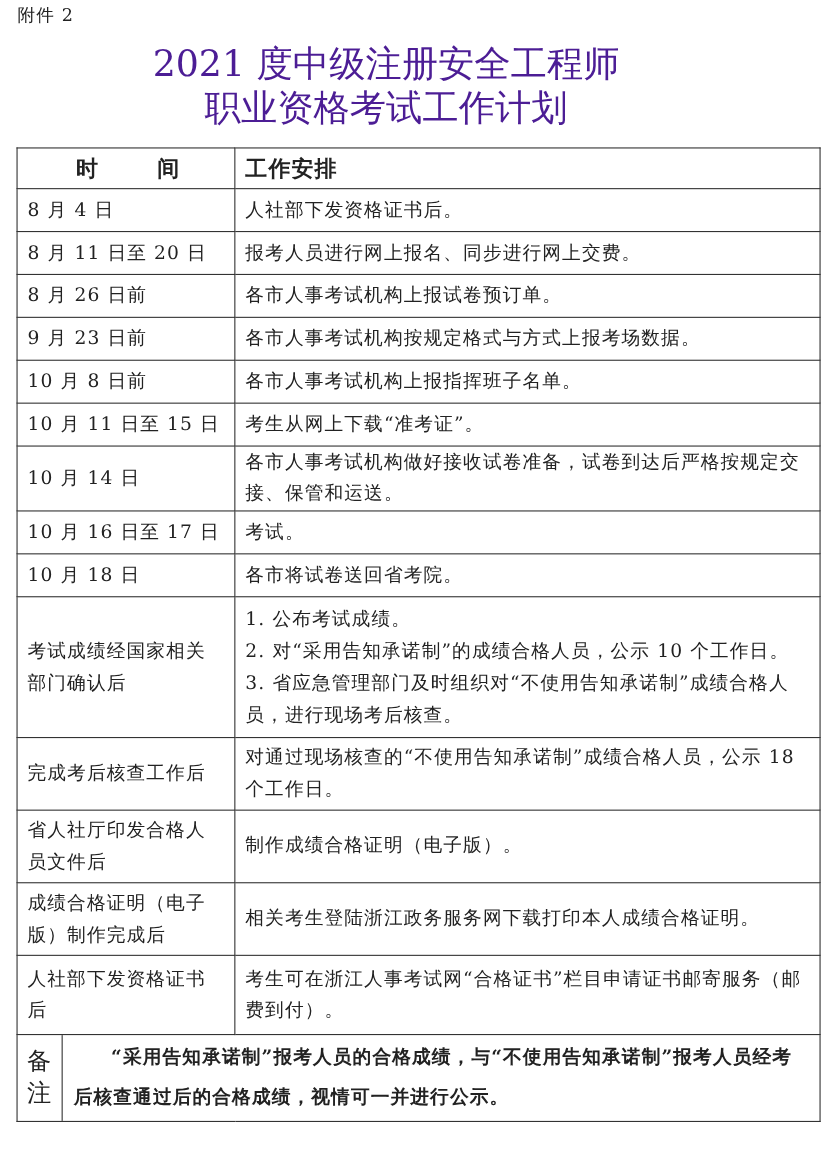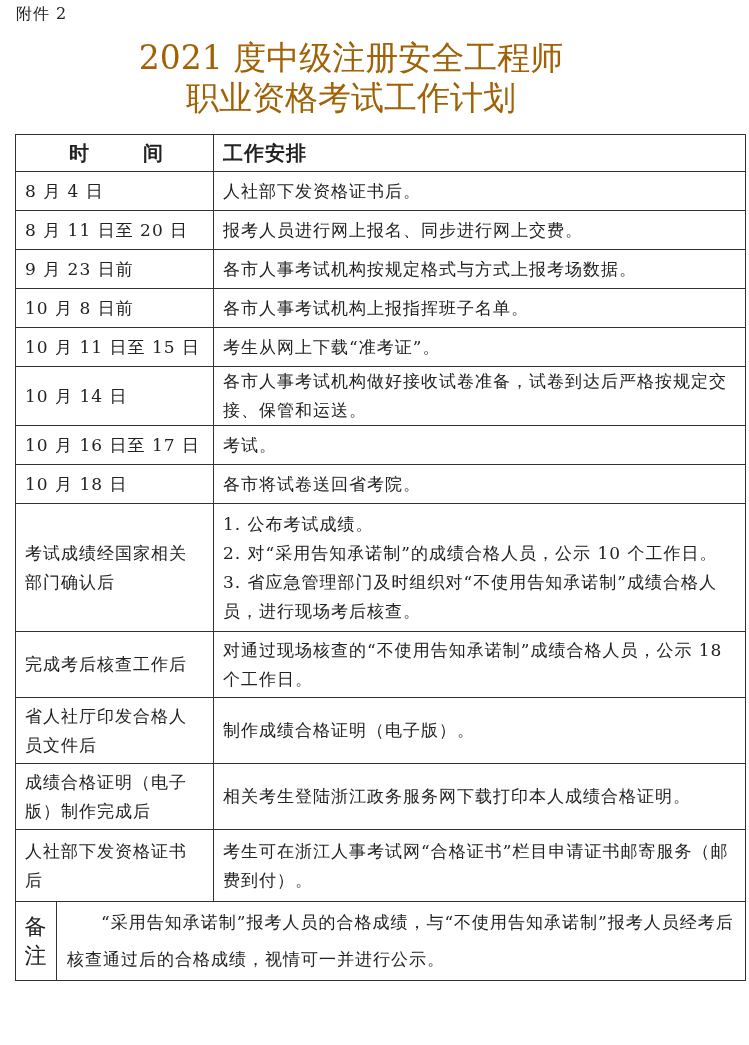--- a/index.html
+++ b/index.html
@@ -7,21 +7,21 @@
       width: 749px; height: 1045px; position: relative; overflow: hidden;
       font-family: "DejaVu Serif", "Liberation Serif", serif;
       color: #1a1a1a;
     }
     .attachment {
       position: absolute; left: 16px; top: 4px;
       font-size: 16px; letter-spacing: 1px; color: #222;
     }
     .title {
       position: absolute; left: 0; width: 702px; text-align: center;
-      font-size: 33px; line-height: 42px; color: #a16207;
+      font-size: 33px; line-height: 42px; color: #4c1d95;
     }
     .title.l1 { top: 37px; }
     .title.l2 { top: 77px; }
     table.plan {
       position: absolute; left: 15px; top: 134px;
       width: 731px; border-collapse: collapse; table-layout: fixed;
       font-size: 17px; color: #222;
     }
     table.plan td, table.plan th {
       border: 1.5px solid #333; padding: 0 9px; vertical-align: middle;
@@ -69,20 +69,24 @@
 
   <tr class="r1">
     <td>8 月 4 日</td>
     <td>人社部下发资格证书后。</td>
   </tr>
   <tr class="r1">
     <td>8 月 11 日至 20 日</td>
     <td>报考人员进行网上报名、同步进行网上交费。</td>
   </tr>
   <tr class="r1">
+    <td>8 月 26 日前</td>
+    <td>各市人事考试机构上报试卷预订单。</td>
+  </tr>
+  <tr class="r1">
     <td>9 月 23 日前</td>
     <td>各市人事考试机构按规定格式与方式上报考场数据。</td>
   </tr>
   <tr class="r1">
     <td>10 月 8 日前</td>
     <td>各市人事考试机构上报指挥班子名单。</td>
   </tr>
   <tr class="r1">
     <td>10 月 11 日至 15 日</td>
     <td>考生从网上下载“准考证”。</td>
@@ -125,20 +129,20 @@
   </tr>
   <tr class="note-row">
     <td colspan="2" style="padding:0;">
       <table style="width:100%; border-collapse:collapse; table-layout:fixed;">
         <tbody>
               <tr>
           <td class="note-label" style="border:none; border-right:1.5px solid #333; height:76px;">
             <div>备</div>
             <div>注</div>
           </td>
-          <td class="note-text" style="border:none;">“采用告知承诺制”报考人员的合格成绩，与“不使用告知承诺制”报考人员经考后核查通过后的合格成绩，视情可一并进行公示。</td>
+          <td class="note-text" style="border:none;font-weight:bold;">“采用告知承诺制”报考人员的合格成绩，与“不使用告知承诺制”报考人员经考后核查通过后的合格成绩，视情可一并进行公示。</td>
         </tr>
       </tbody>
           </table>
     </td>
   </tr>
 </tbody>
   </table>
 
 </body></html>

